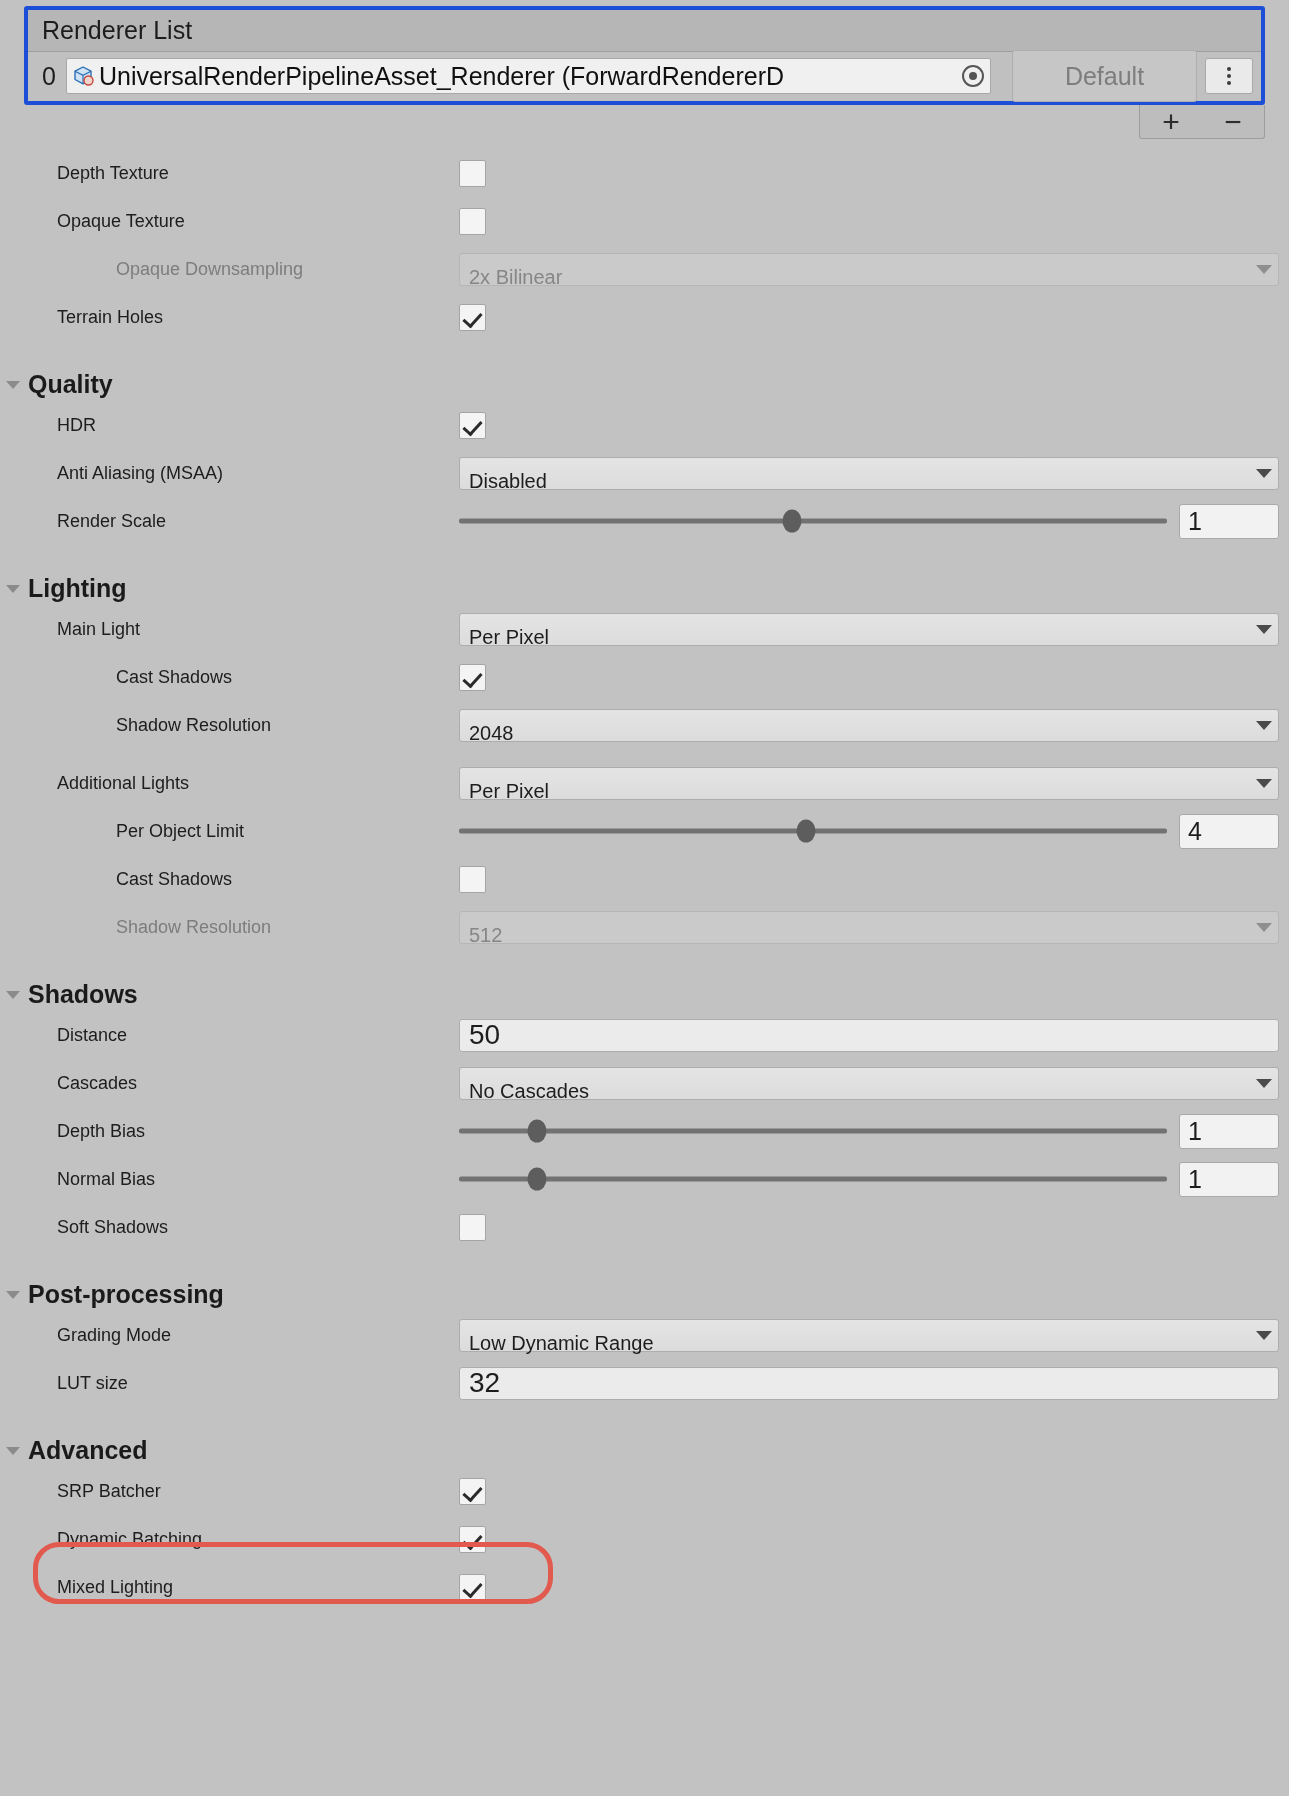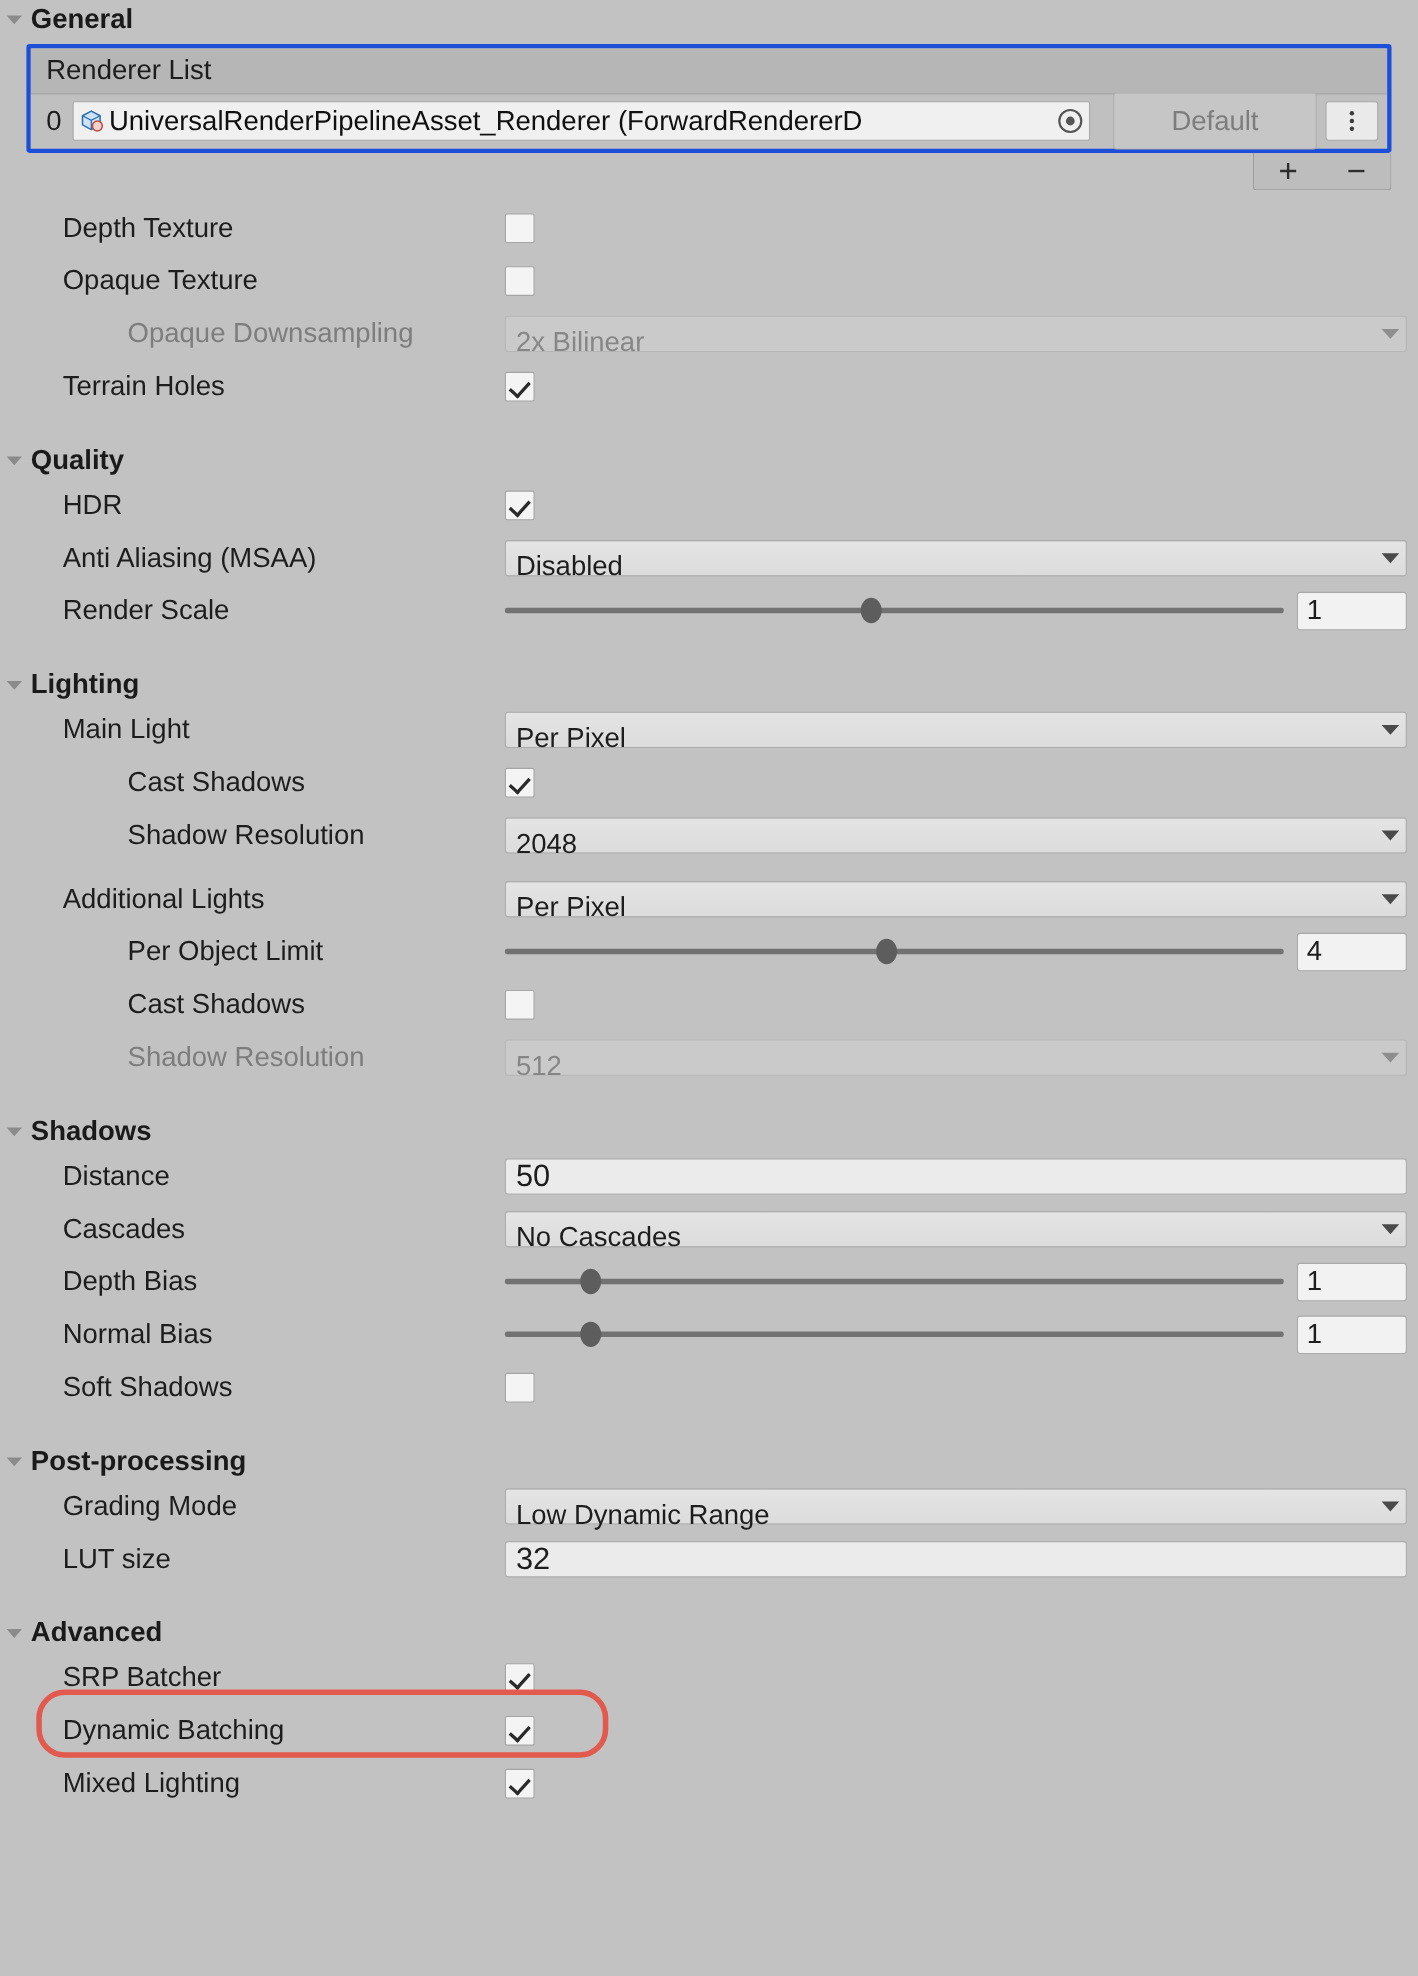--- a/index.html
+++ b/index.html
@@ -52,21 +52,21 @@
   }
 
   
   .row {
     display: flex;
     align-items: center;
     height: 48px;
     position: relative;
   }
   .row .label {
-    font-size: 25px;
+    font-size: 18px;
     color: #1d1d1d;
     white-space: nowrap;
     text-align: right;
   }
   .row .label.indent1 { padding-left: 57px; }
   .row .label.indent2 { padding-left: 116px; }
   .row .label.disabled { color: #7d7d7d; }
 
   .field-area {
     position: absolute;
@@ -106,21 +106,21 @@
     height: 33px;
     background: linear-gradient(#e4e4e4, #dcdcdc);
     border: 1px solid #adadad;
     border-radius: 3px;
     display: flex;
     align-items: center;
     padding: 0 6px 0 9px;
     position: relative;
   }
   .dropdown .dd-text {
-    font-size: 25px;
+    font-size: 20px;
     color: #1d1d1d;
     flex: 1;
     line-height: 1;
     margin-top: 16px;
   }
   .dropdown.disabled {
     background: #cacaca;
     border-color: #b6b6b6;
   }
   .dropdown.disabled .dd-text { color: #868686; }
@@ -347,24 +347,20 @@
     border: 5px solid #e2594e;
     border-radius: 26px;
     pointer-events: none;
   }
 </style>
 </head>
 <body>
 
 <div class="inspector">
 
-  <div class="section-header">
-    <span class="foldout-arrow"></span>
-    <span class="section-title">General</span>
-  </div>
 
   <div class="list-outer">
     <div class="list-header">Renderer List</div>
     <div class="list-body">
       <div class="list-row">
         <span class="list-index">0</span>
         <div class="obj-field">
           <span class="asset-icon">
             <svg width="24" height="24" viewBox="0 0 24 24">
               <polygon points="11,3 19,7.2 19,15.5 11,19.8 3,15.5 3,7.2" fill="#cfe3f5" stroke="#2a6fb5" stroke-width="1.4" stroke-linejoin="round"></polygon>

